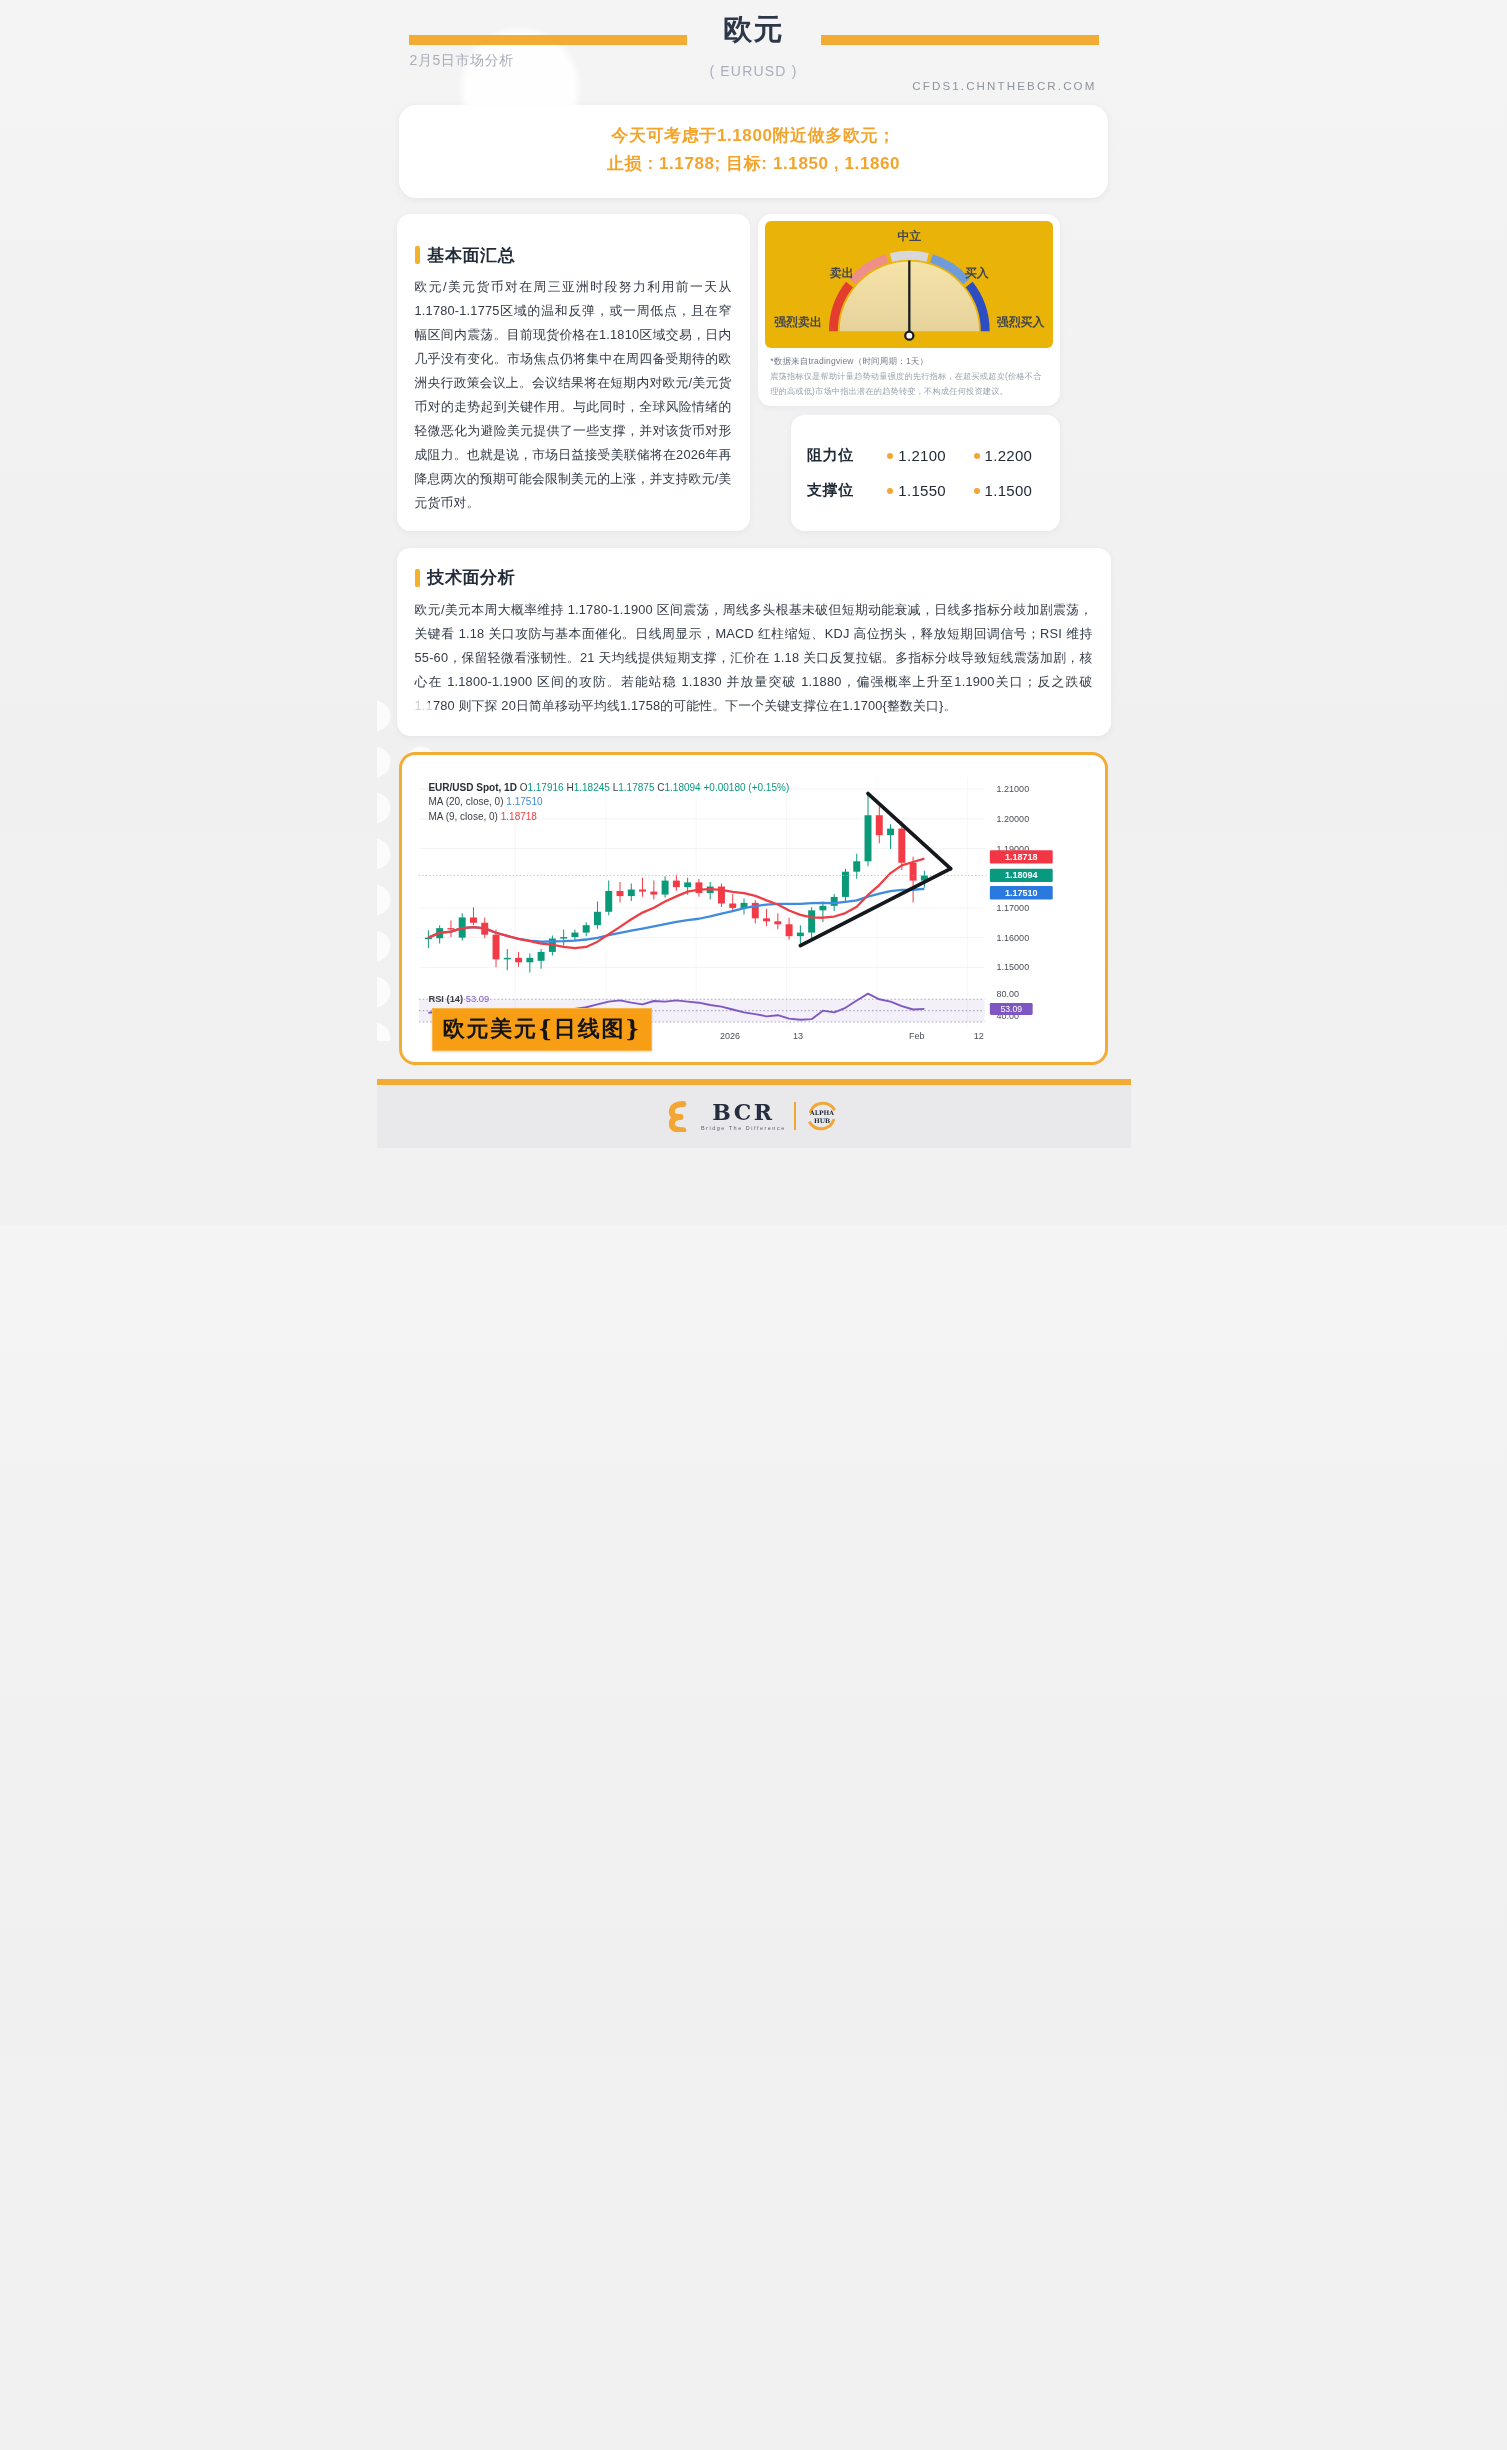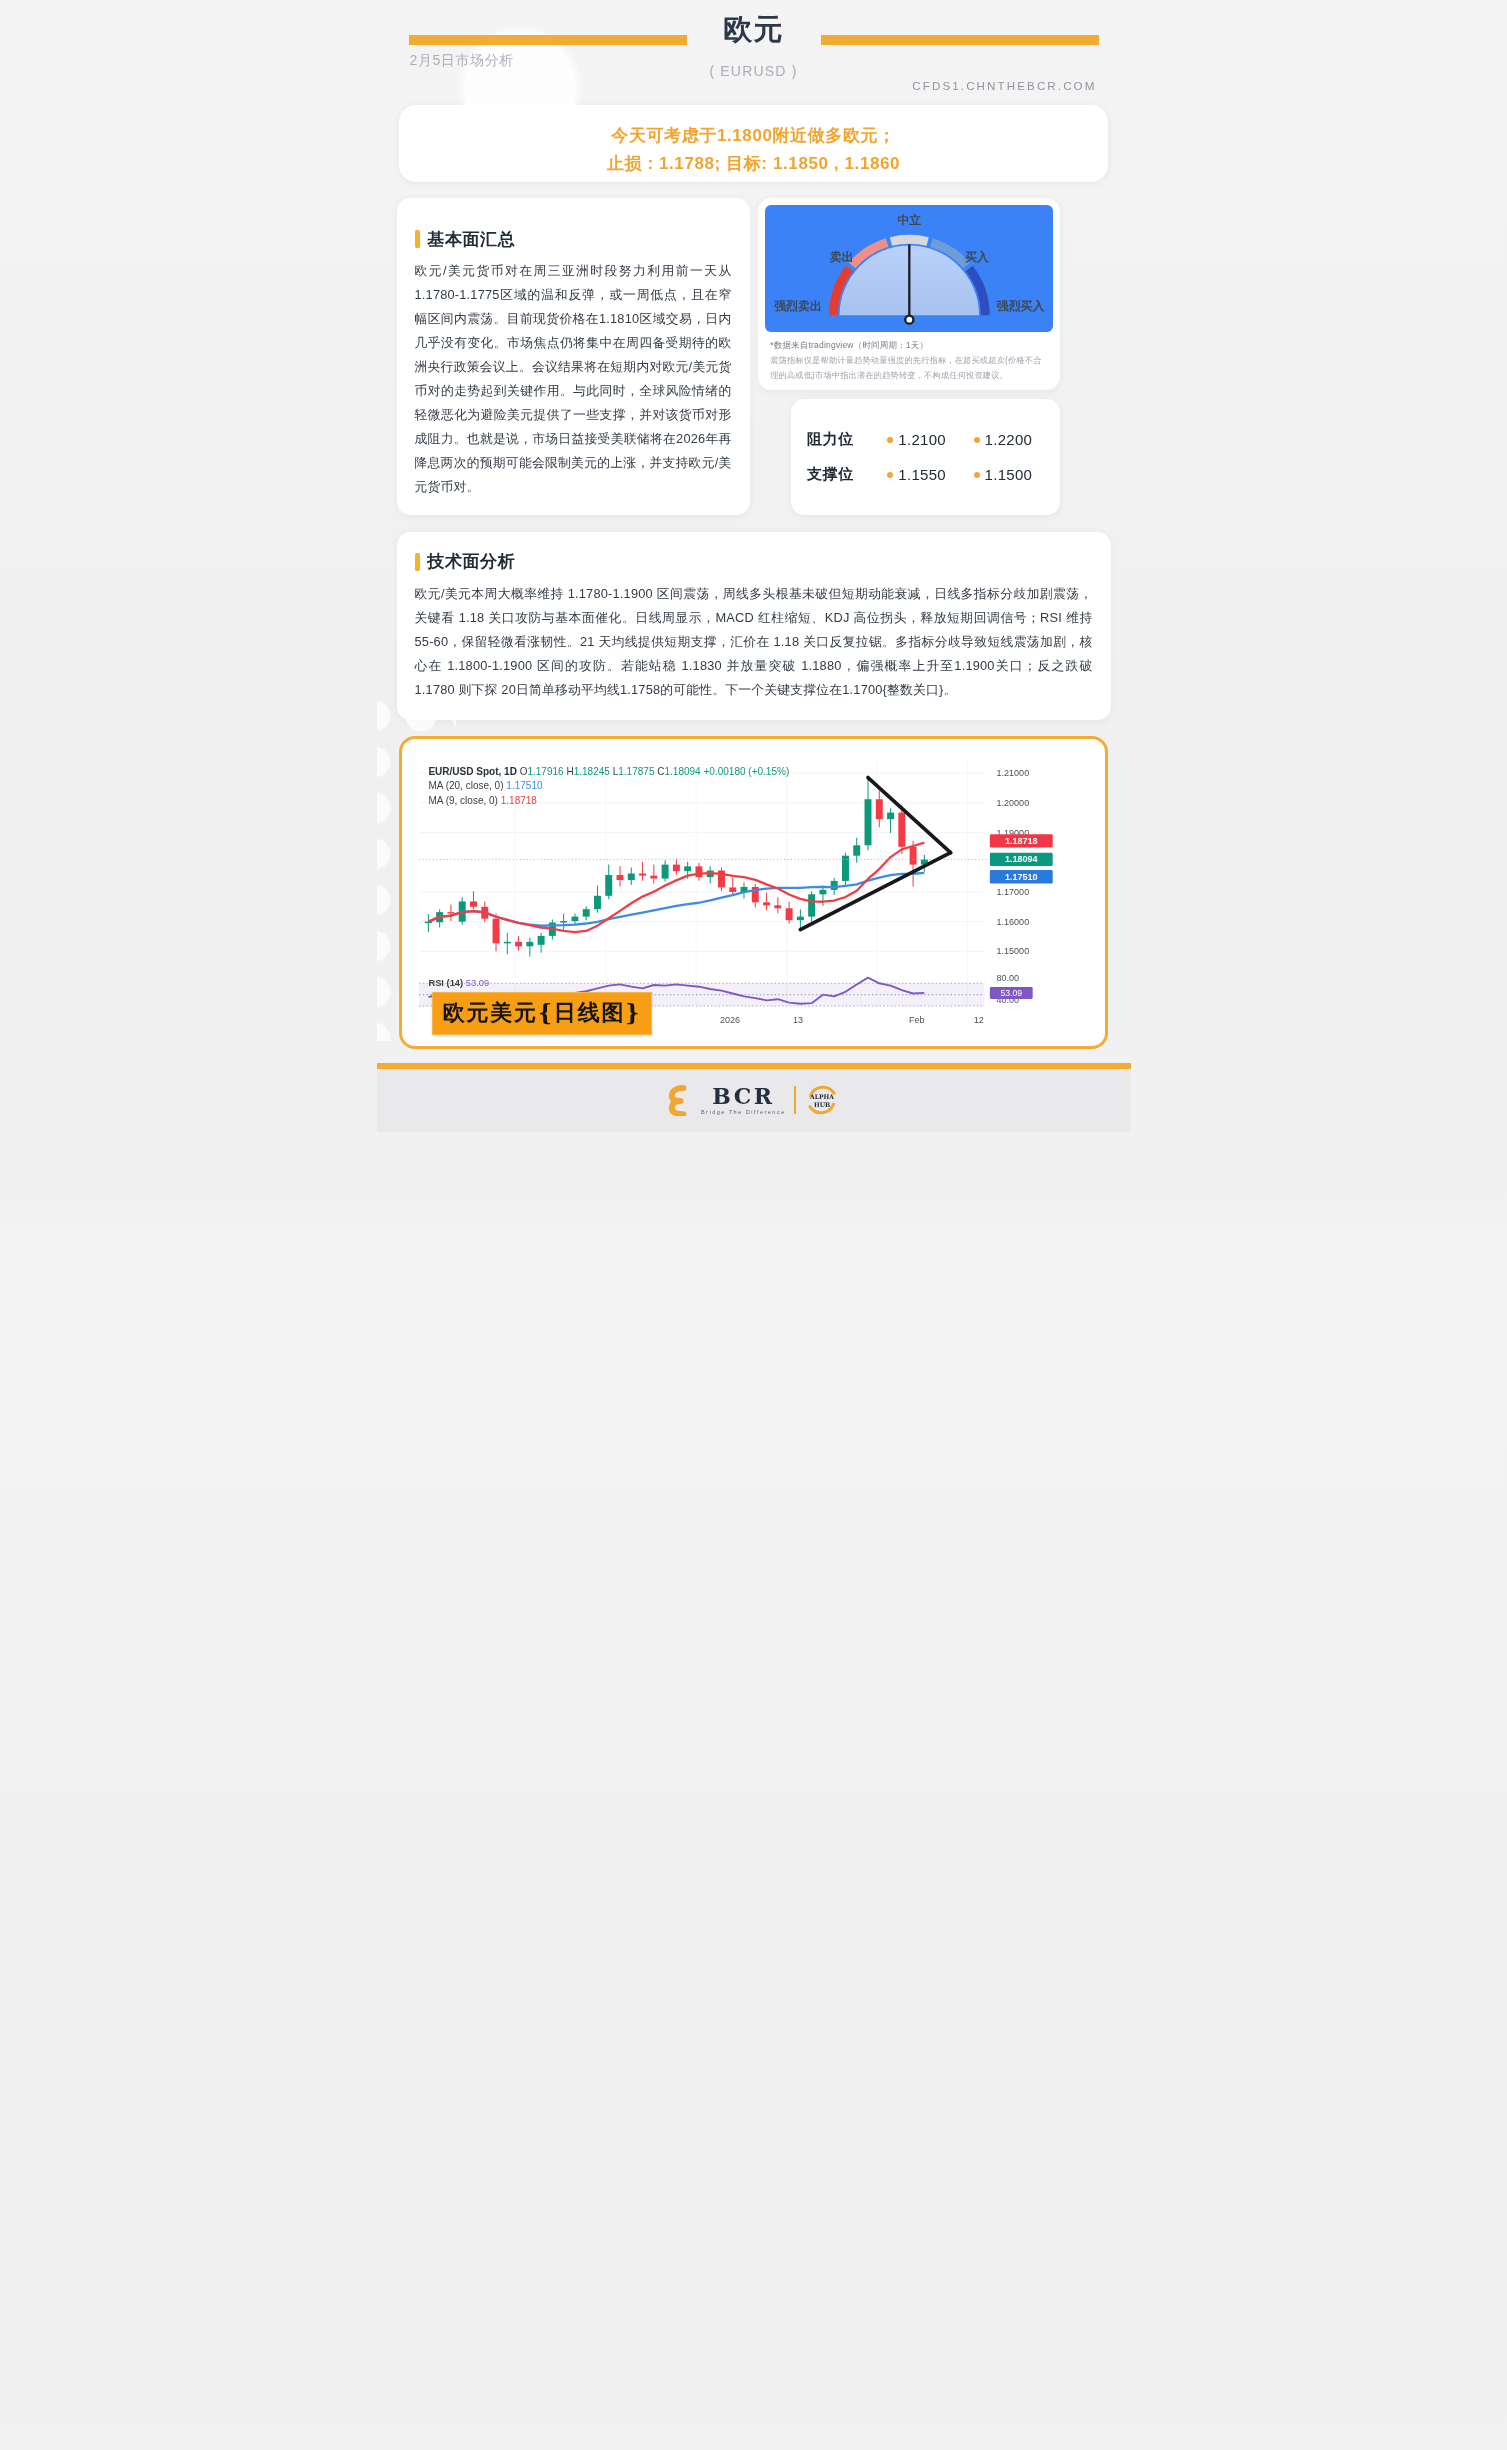--- a/index.html
+++ b/index.html
@@ -16,36 +16,36 @@
     background:radial-gradient(circle, rgba(255,255,255,.9) 0 60%, rgba(255,255,255,0) 70%);pointer-events:none;}
   
   .header{position:relative;height:96px;}
   .hbar{position:absolute;top:35px;height:10.4px;width:278px;background:#F2AC33;}
   .hbar.left{left:32px;} .hbar.right{right:32px;}
   .hdate{position:absolute;left:33px;top:52px;font-size:14px;color:#a9aeb8;letter-spacing:0.6px;}
   .htitle{position:absolute;left:0;right:0;top:9.7px;text-align:center;font-size:29px;font-weight:bold;color:#2c3749;letter-spacing:1.2px;}
   .hsub{position:absolute;left:0;right:0;top:63px;text-align:center;font-size:14px;color:#a9aeb8;letter-spacing:1.2px;}
   .hurl{position:absolute;right:34px;top:51px;font-size:11.6px;color:#8d949e;letter-spacing:2.1px;margin-top:28px;}
   
-  .callout{margin:8.5px 22.5px 0 22.5px;background:#ffffff;border-radius:17px;padding:17px 12px 4px 12px;
+  .callout{margin:8.5px 22.5px 0 22.5px;background:#ffffff;border-radius:17px;padding:17px 12px 20px 12px;
     box-shadow:0 1.8px 6px rgba(70,70,80,.07);text-align:center;}
   .callout div{color:#F2A42C;font-size:17px;font-weight:bold;line-height:28px;letter-spacing:0.6px;}
   
   .cards-row{display:flex;gap:8.5px;margin:16px 20px 0 20px;align-items:stretch;}
   .card{background:#fff;border-radius:13.4px;box-shadow:0 1.8px 6px rgba(70,70,80,.06);}
   .card.fund{width:353px;padding:28px 18px 16px 18px;box-sizing:border-box;}
   .rightcol{display:flex;flex-direction:column;gap:9px;width:302px;}
   .card.gauge-card{flex:0 0 auto;padding:7.3px 7.3px 6px 7.3px;box-sizing:border-box;}
   .card.sr-card{flex:1;padding:11px 16px;box-sizing:border-box;display:flex;flex-direction:column;justify-content:center;gap:16px;margin-left:33px;}
   .sec-title{display:flex;align-items:center;gap:7.3px;margin:2.4px 0 8.5px 0;}
   .sec-bar{width:5.5px;height:18px;border-radius:1.8px;background:#F5B02C;}
   .sec-text{font-size:17px;font-weight:bold;color:#222c38;letter-spacing:0.6px;}
   .body-text{font-size:12.8px;line-height:24px;color:#333b47;text-align:justify;letter-spacing:0.2px;}
   
-  .gauge-panel{background:#3b82f6;border-radius:6px;padding:6px 2.4px 1.2px 2.4px;}
+  .gauge-panel{background:#eab308;border-radius:6px;padding:6px 2.4px 1.2px 2.4px;}
   .gauge-note1{margin:7.3px 4.9px 1.2px 4.9px;font-size:8.5px;color:#737a85;letter-spacing:0.2px;}
   .gauge-note2{margin:2.4px 4.9px 1.2px 4.9px;font-size:8.2px;line-height:14.6px;color:#9aa1ab;letter-spacing:0.2px;}
   
   .sr-row{display:flex;align-items:center;}
   .sr-label{font-size:15px;font-weight:bold;color:#1f2835;width:78px;letter-spacing:0.6px;}
   .sr-dot{width:6px;height:6px;border-radius:50%;background:#F2A735;margin:0 4.9px 0 16px;flex:0 0 auto;}
   .sr-val{font-size:15px;color:#222b36;width:72px;letter-spacing:0.3px;}
   
   .card.tech{margin:16.4px 20px 0 20px;padding:16px 18px 18px 18px;box-sizing:border-box;}
   

